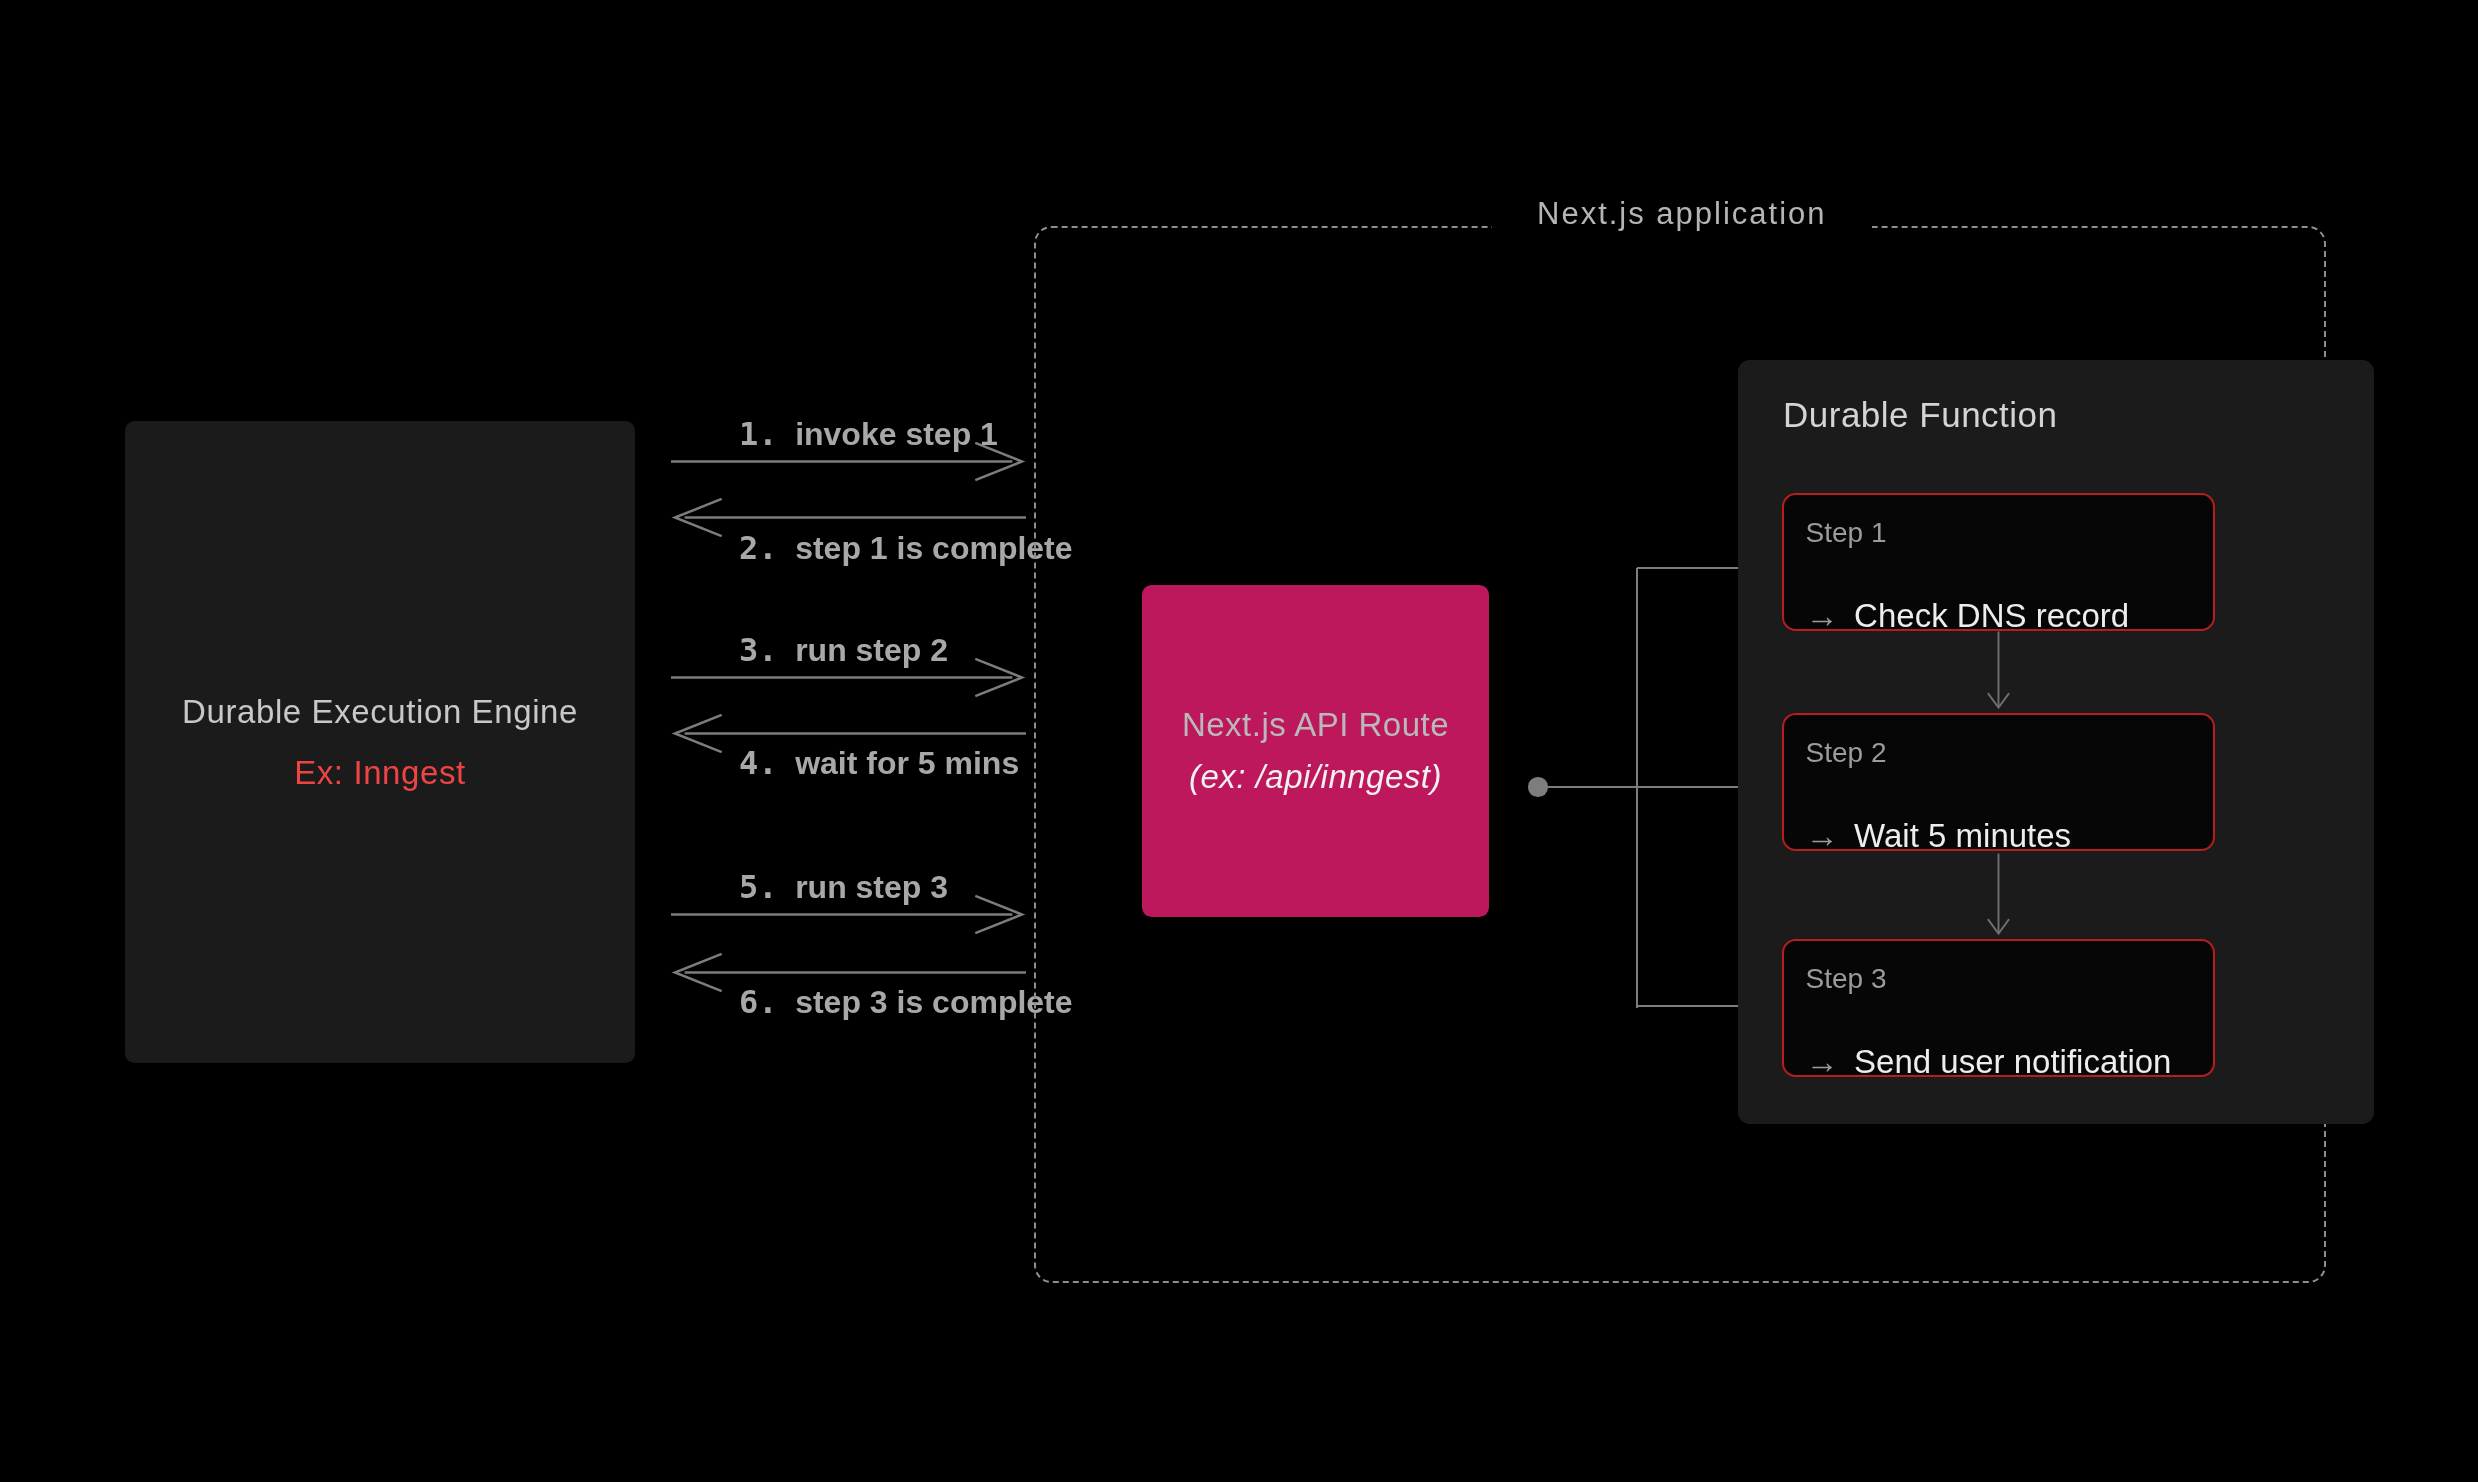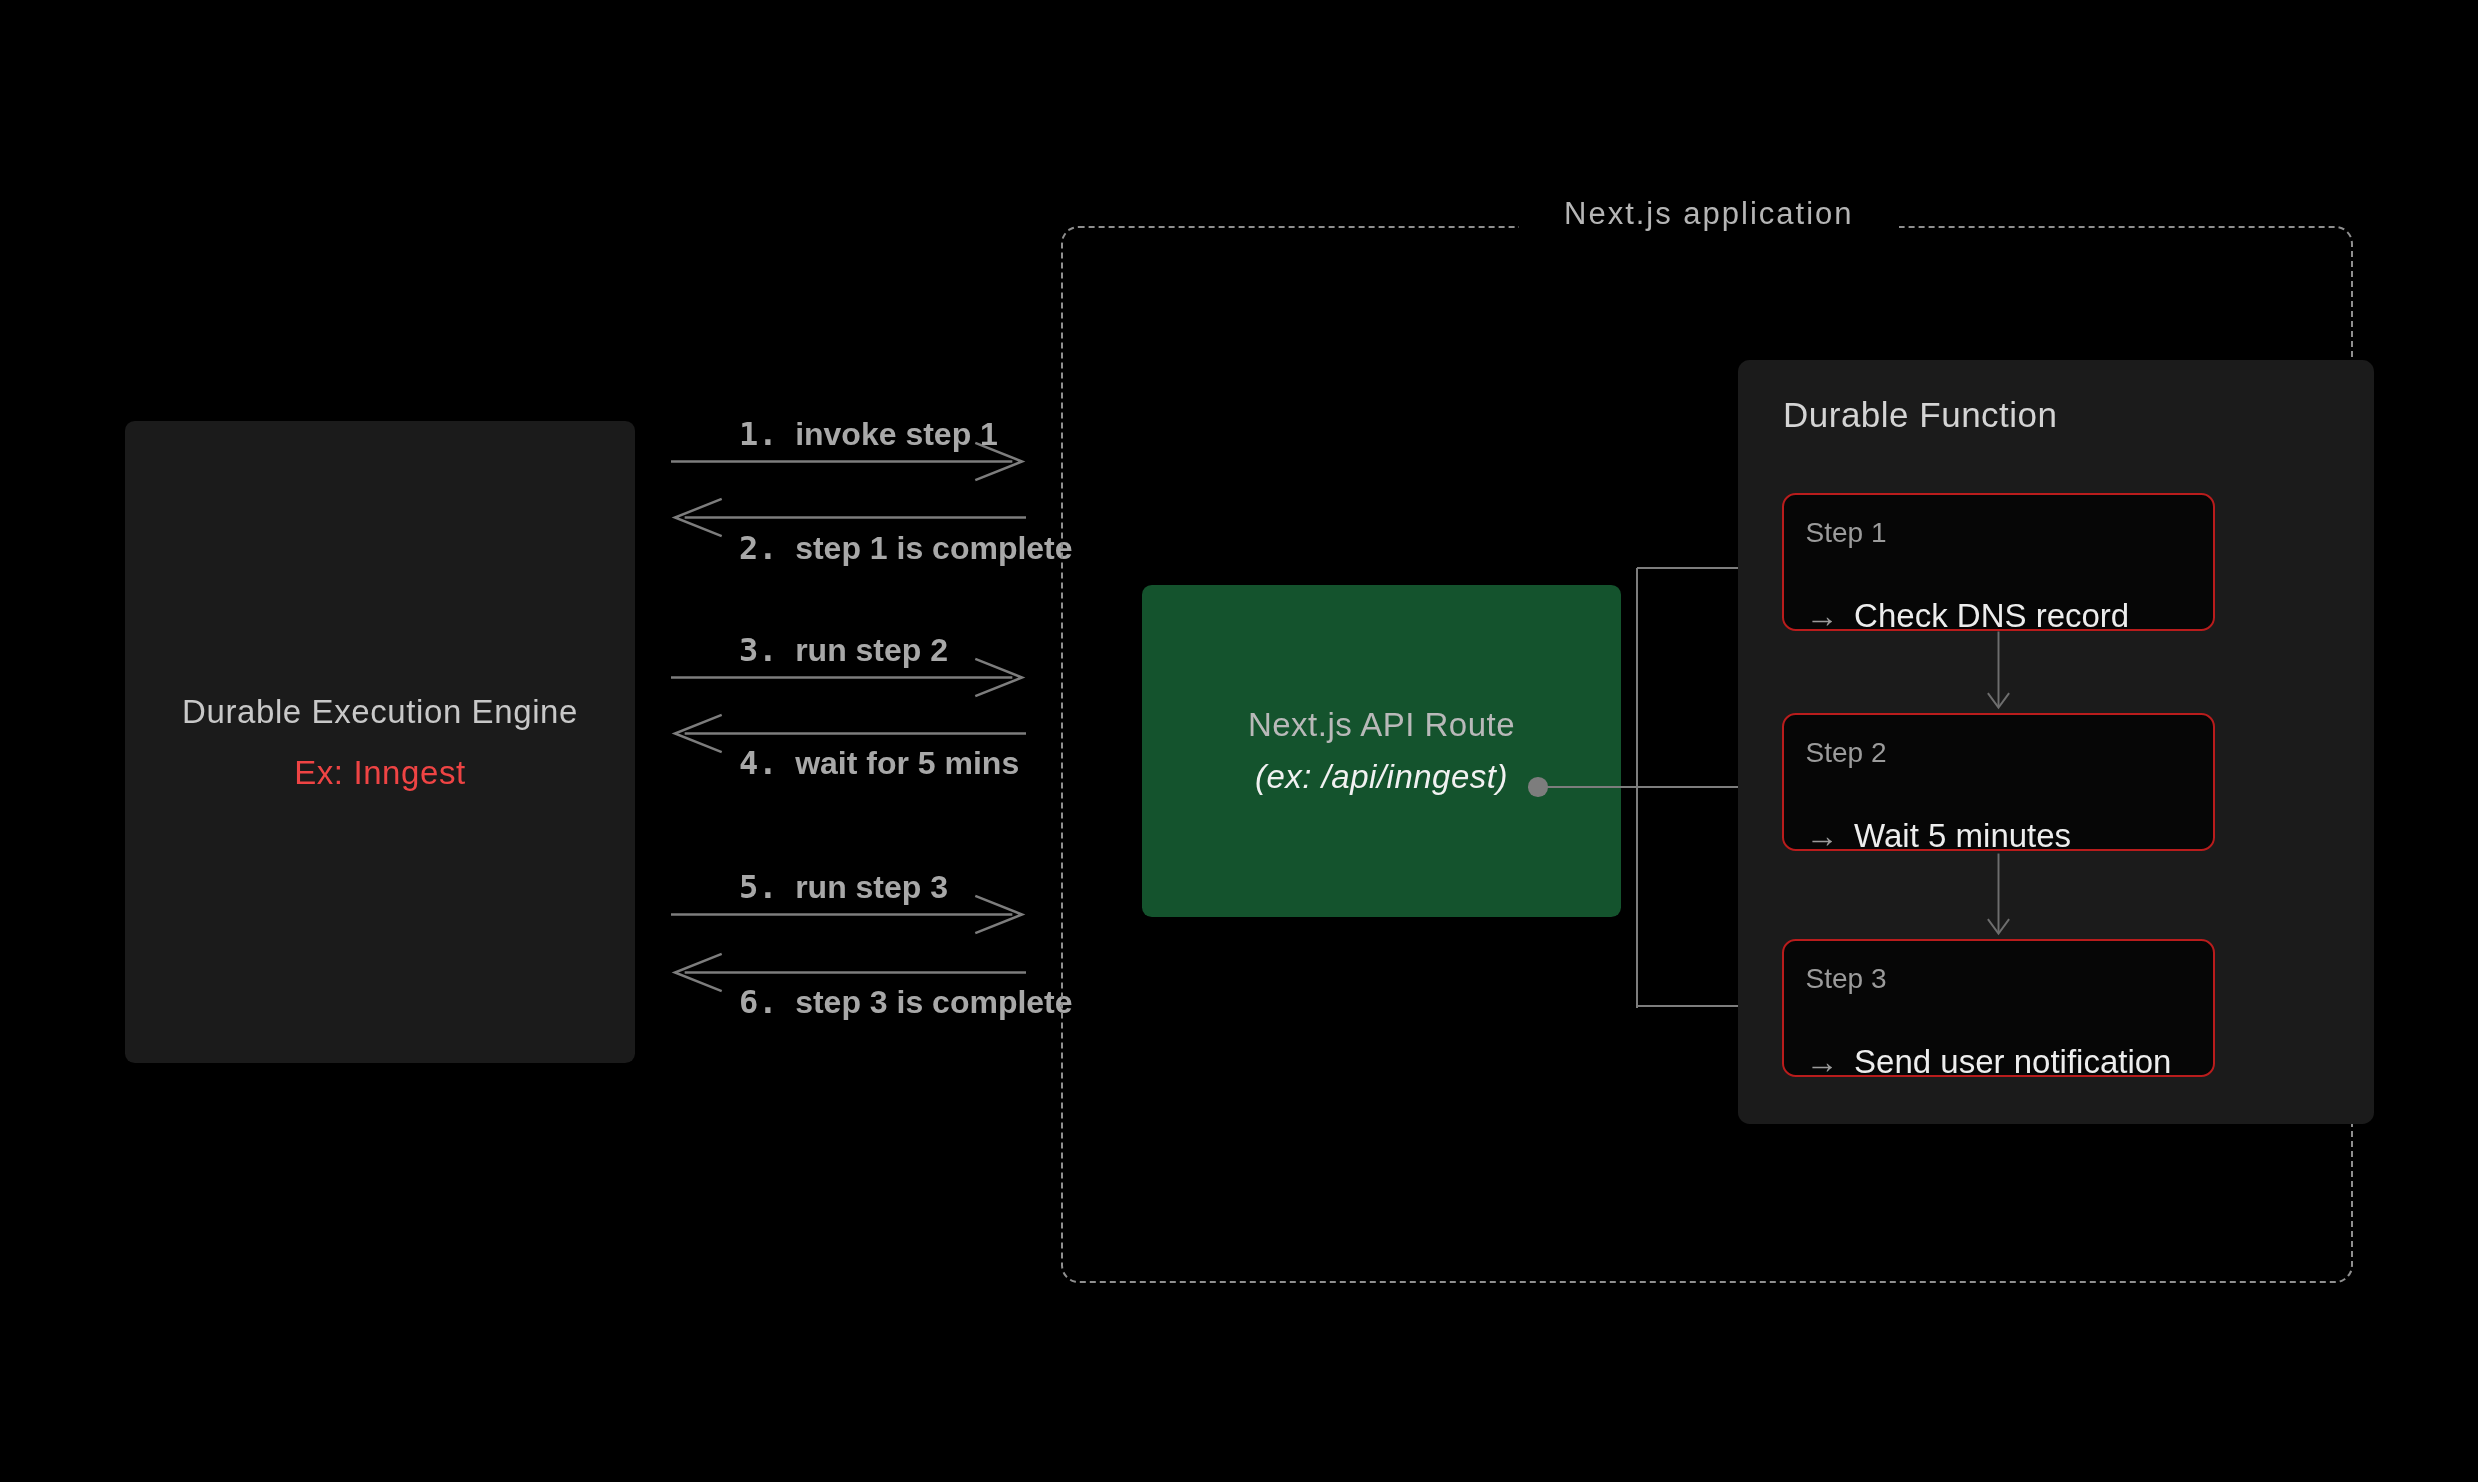--- a/index.html
+++ b/index.html
@@ -62,21 +62,21 @@
   }
   .seq-num {
     font-family: "DejaVu Sans Mono", monospace;
     font-weight: 700;
     margin-right: 17.6px;
   }
 
   
   .app-container {
     position: absolute;
-    left: 1061px; top: 226px;
+    left: 1034px; top: 226px;
     width: 1292px; height: 1057px;
     border: 2px dashed #8f8f8f;
     border-radius: 17.6px;
     box-sizing: border-box;
   }
   .app-label {
     position: absolute;
     left: 456px; top: -39px;
     background: #000000;
     padding: 0 45px;
@@ -85,22 +85,22 @@
     font-size: 31px;
     color: #b5b5b5;
     letter-spacing: 2px;
     white-space: nowrap;
   }
 
   
   .api-box {
     position: absolute;
     left: 1142px; top: 585px;
-    width: 479px; height: 332px;
-    background: #14532d;
+    width: 347px; height: 332px;
+    background: #be185d;
     border-radius: 9.8px;
     display: flex;
     flex-direction: column;
     align-items: center;
     justify-content: center;
     gap: 13.7px;
   }
   .api-title {
     font-size: 33px;
     color: #b9b9b9;

